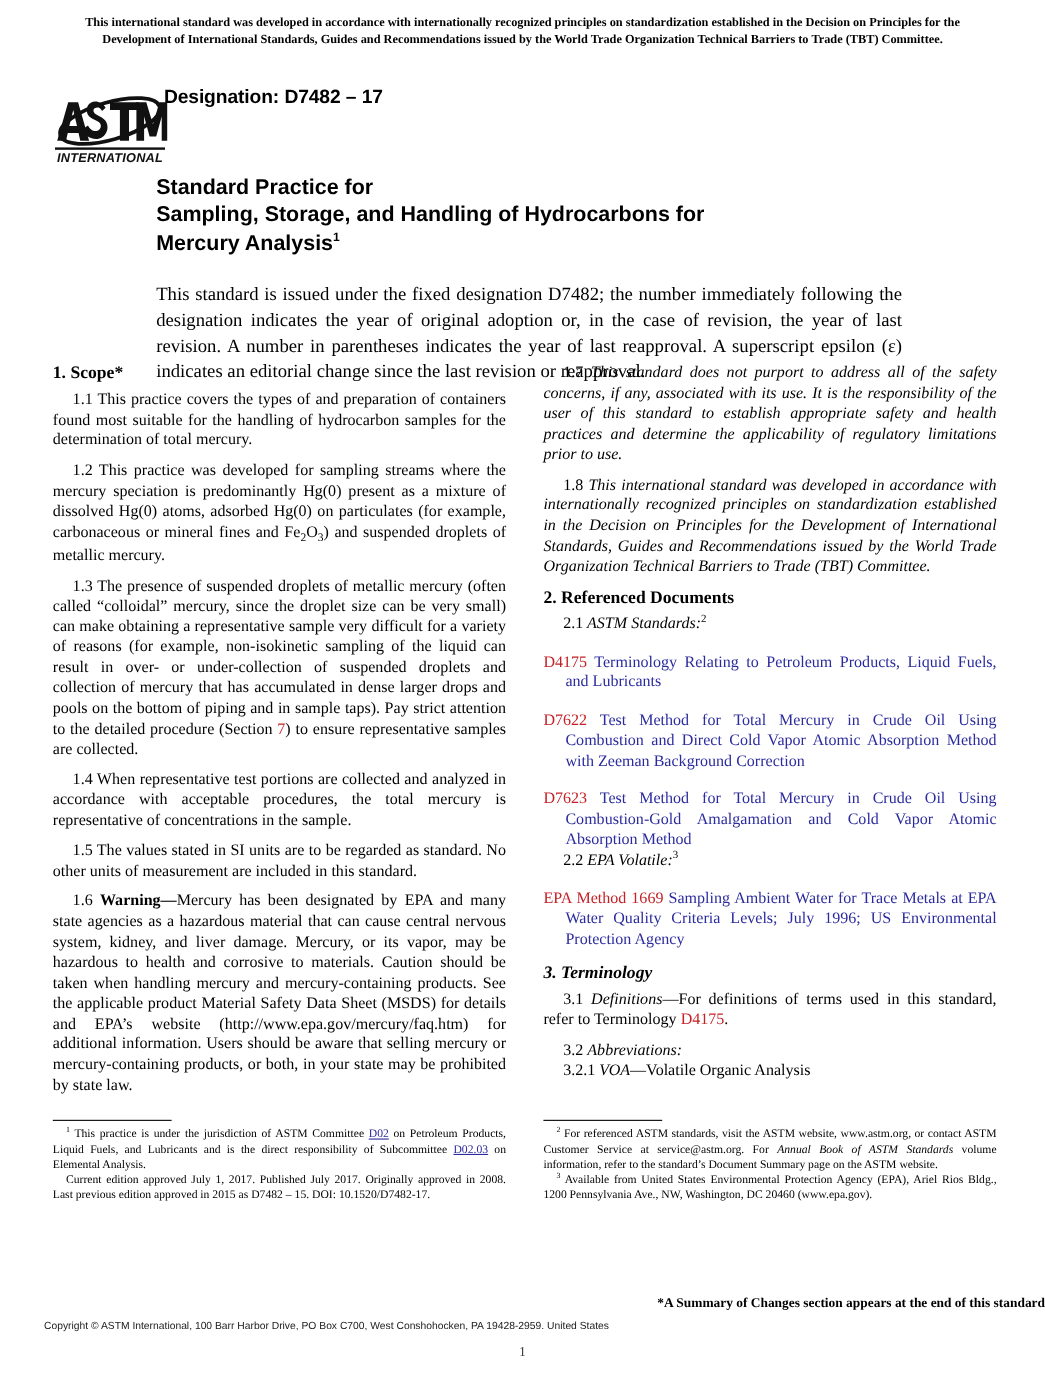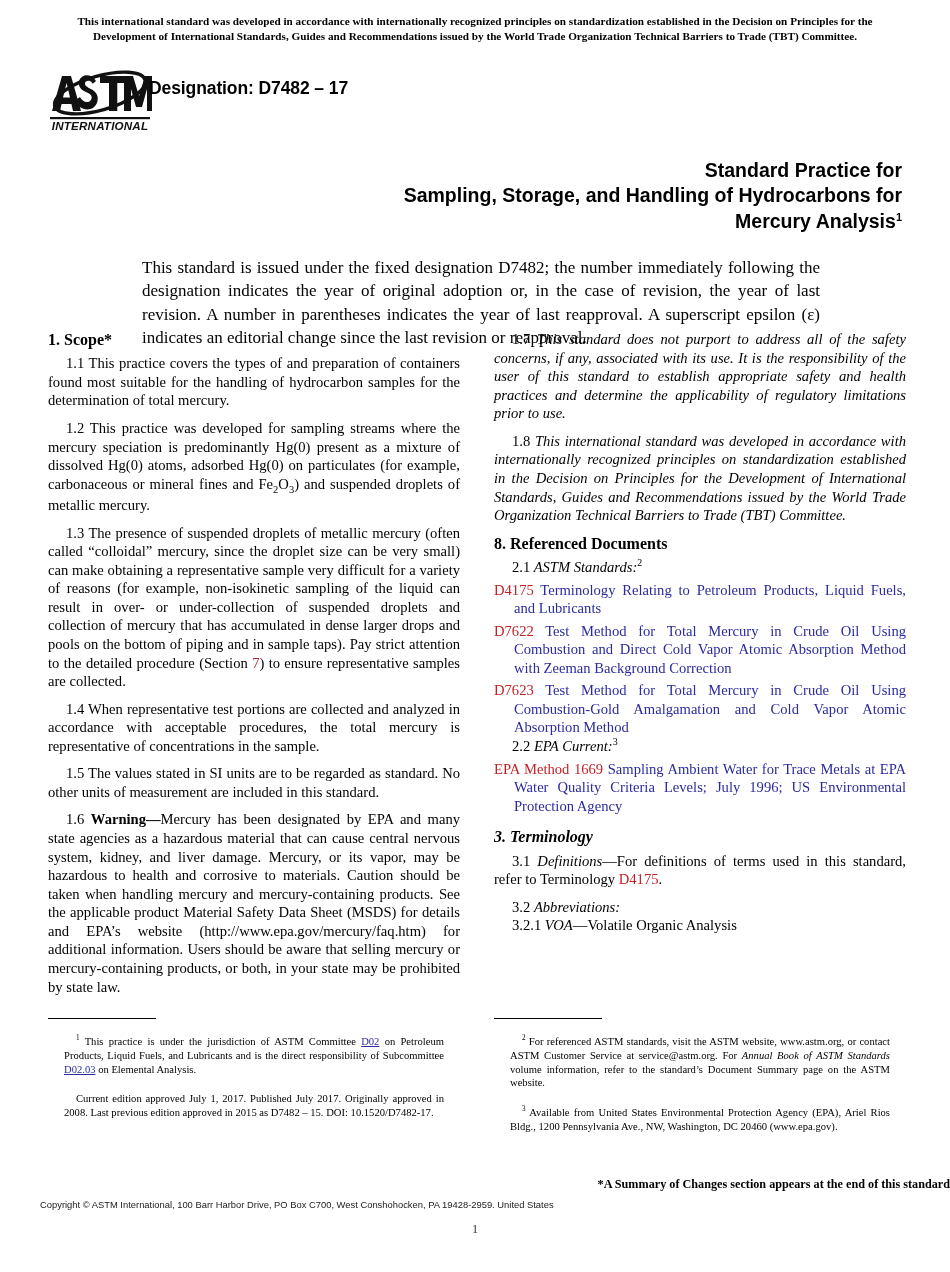--- a/index.html
+++ b/index.html
@@ -41,21 +41,21 @@
   .header-row {
     position: absolute;
     top: 62px;
     left: 48px;
     width: 860px;
     height: 80px;
   }
   .astm-logo {
     position: absolute;
     left: 0;
-    top: 0;
+    top: 17px;
     width: 104px;
     height: 74px;
   }
   .astm-logo svg { display: block; }
   .designation {
     position: absolute;
     left: 101px;
     top: 16px;
     font-family: "Liberation Sans", sans-serif;
     font-size: 17.5px;
@@ -68,21 +68,20 @@
   .title-block {
     position: absolute;
     top: 158px;
     left: 142px;
     width: 760px;
     font-family: "Liberation Sans", sans-serif;
     font-size: 19.5px;
     font-weight: bold;
     line-height: 1.30;
     color: #000;
-    text-align: right;
   }
   .title-block sup {
     font-size: 11px;
     vertical-align: super;
     line-height: 0;
   }
 
   
   .notice {
     position: absolute;
@@ -139,21 +138,21 @@
   sub { font-size: 0.72em; }
   sup { font-size: 0.68em; vertical-align: super; line-height: 0; }
 
   .lnk-red  { color: #c42026; }
   .lnk-blue { color: #2b2b9e; }
   .lnk-blue-u { color: #2b2b9e; text-decoration: underline; }
 
   
   .ref-list { margin: 0; padding: 0; }
   .ref-item {
-    margin: 4px 0 0 0;
+    margin: 16px 0 0 0;
     padding-left: 20px;
     text-indent: -20px;
     text-align: justify;
     line-height: 1.272;
   }
   p.subhead {
     margin: 0 0 0 0;
     text-indent: 18px;
     font-style: italic;
   }
@@ -167,21 +166,21 @@
     text-align: justify;
     color: #000;
   }
   .footnote .rule {
     width: 108px;
     height: 0;
     border-top: 1px solid #000;
     margin: 0 0 6px 0;
   }
   .footnote p {
-    margin: 16px;
+    margin: 0;
     text-indent: 12px;
   }
   .fn-left  { left: 48px;  top: 1018px; }
   .fn-right { left: 494px; top: 1018px; }
 
   
   .summary-note {
     position: absolute;
     top: 1177px;
     left: 0;
@@ -293,21 +292,21 @@
       <p class="para ital">
         <span class="subsec-num">1.7</span>
         <span>This standard does not purport to address all of the safety concerns, if any, associated with its use. It is the responsibility of the user of this standard to establish appropriate safety and health practices and determine the applicability of regulatory limitations prior to use.</span>
       </p>
 
       <p class="para ital">
         <span class="subsec-num">1.8</span>
         <span>This international standard was developed in accordance with internationally recognized principles on standardization established in the Decision on Principles for the Development of International Standards, Guides and Recommendations issued by the World Trade Organization Technical Barriers to Trade (TBT) Committee.</span>
       </p>
 
-      <h2 class="sec">8.  Referenced Documents</h2>
+      <h2 class="sec">2.  Referenced Documents</h2>
 
       <p class="subhead">
         <span class="subsec-num">2.1</span>
         <span>ASTM Standards:</span><sup class="subsec-num">2</sup>
       </p>
 
       <div class="ref-list">
         <p class="ref-item">
           <a class="lnk-red" href="#" style="text-decoration:none">D4175</a>
           <a class="lnk-blue" href="#" style="text-decoration:none">Terminology Relating to Petroleum Products, Liquid Fuels, and Lubricants</a>
@@ -317,21 +316,21 @@
           <a class="lnk-blue" href="#" style="text-decoration:none">Test Method for Total Mercury in Crude Oil Using Combustion and Direct Cold Vapor Atomic Absorption Method with Zeeman Background Correction</a>
         </p>
         <p class="ref-item">
           <a class="lnk-red" href="#" style="text-decoration:none">D7623</a>
           <a class="lnk-blue" href="#" style="text-decoration:none">Test Method for Total Mercury in Crude Oil Using Combustion-Gold Amalgamation and Cold Vapor Atomic Absorption Method</a>
         </p>
       </div>
 
       <p class="subhead">
         <span class="subsec-num">2.2</span>
-        <span>EPA Current:</span><sup class="subsec-num">3</sup>
+        <span>EPA Volatile:</span><sup class="subsec-num">3</sup>
       </p>
 
       <div class="ref-list">
         <p class="ref-item">
           <a class="lnk-red" href="#" style="text-decoration:none">EPA Method 1669</a>
           <a class="lnk-blue" href="#" style="text-decoration:none">Sampling Ambient Water for Trace Metals at EPA Water Quality Criteria Levels; July 1996; US Environmental Protection Agency</a>
         </p>
       </div>
 
       <h2 class="sec spaced">3.  Terminology</h2>

